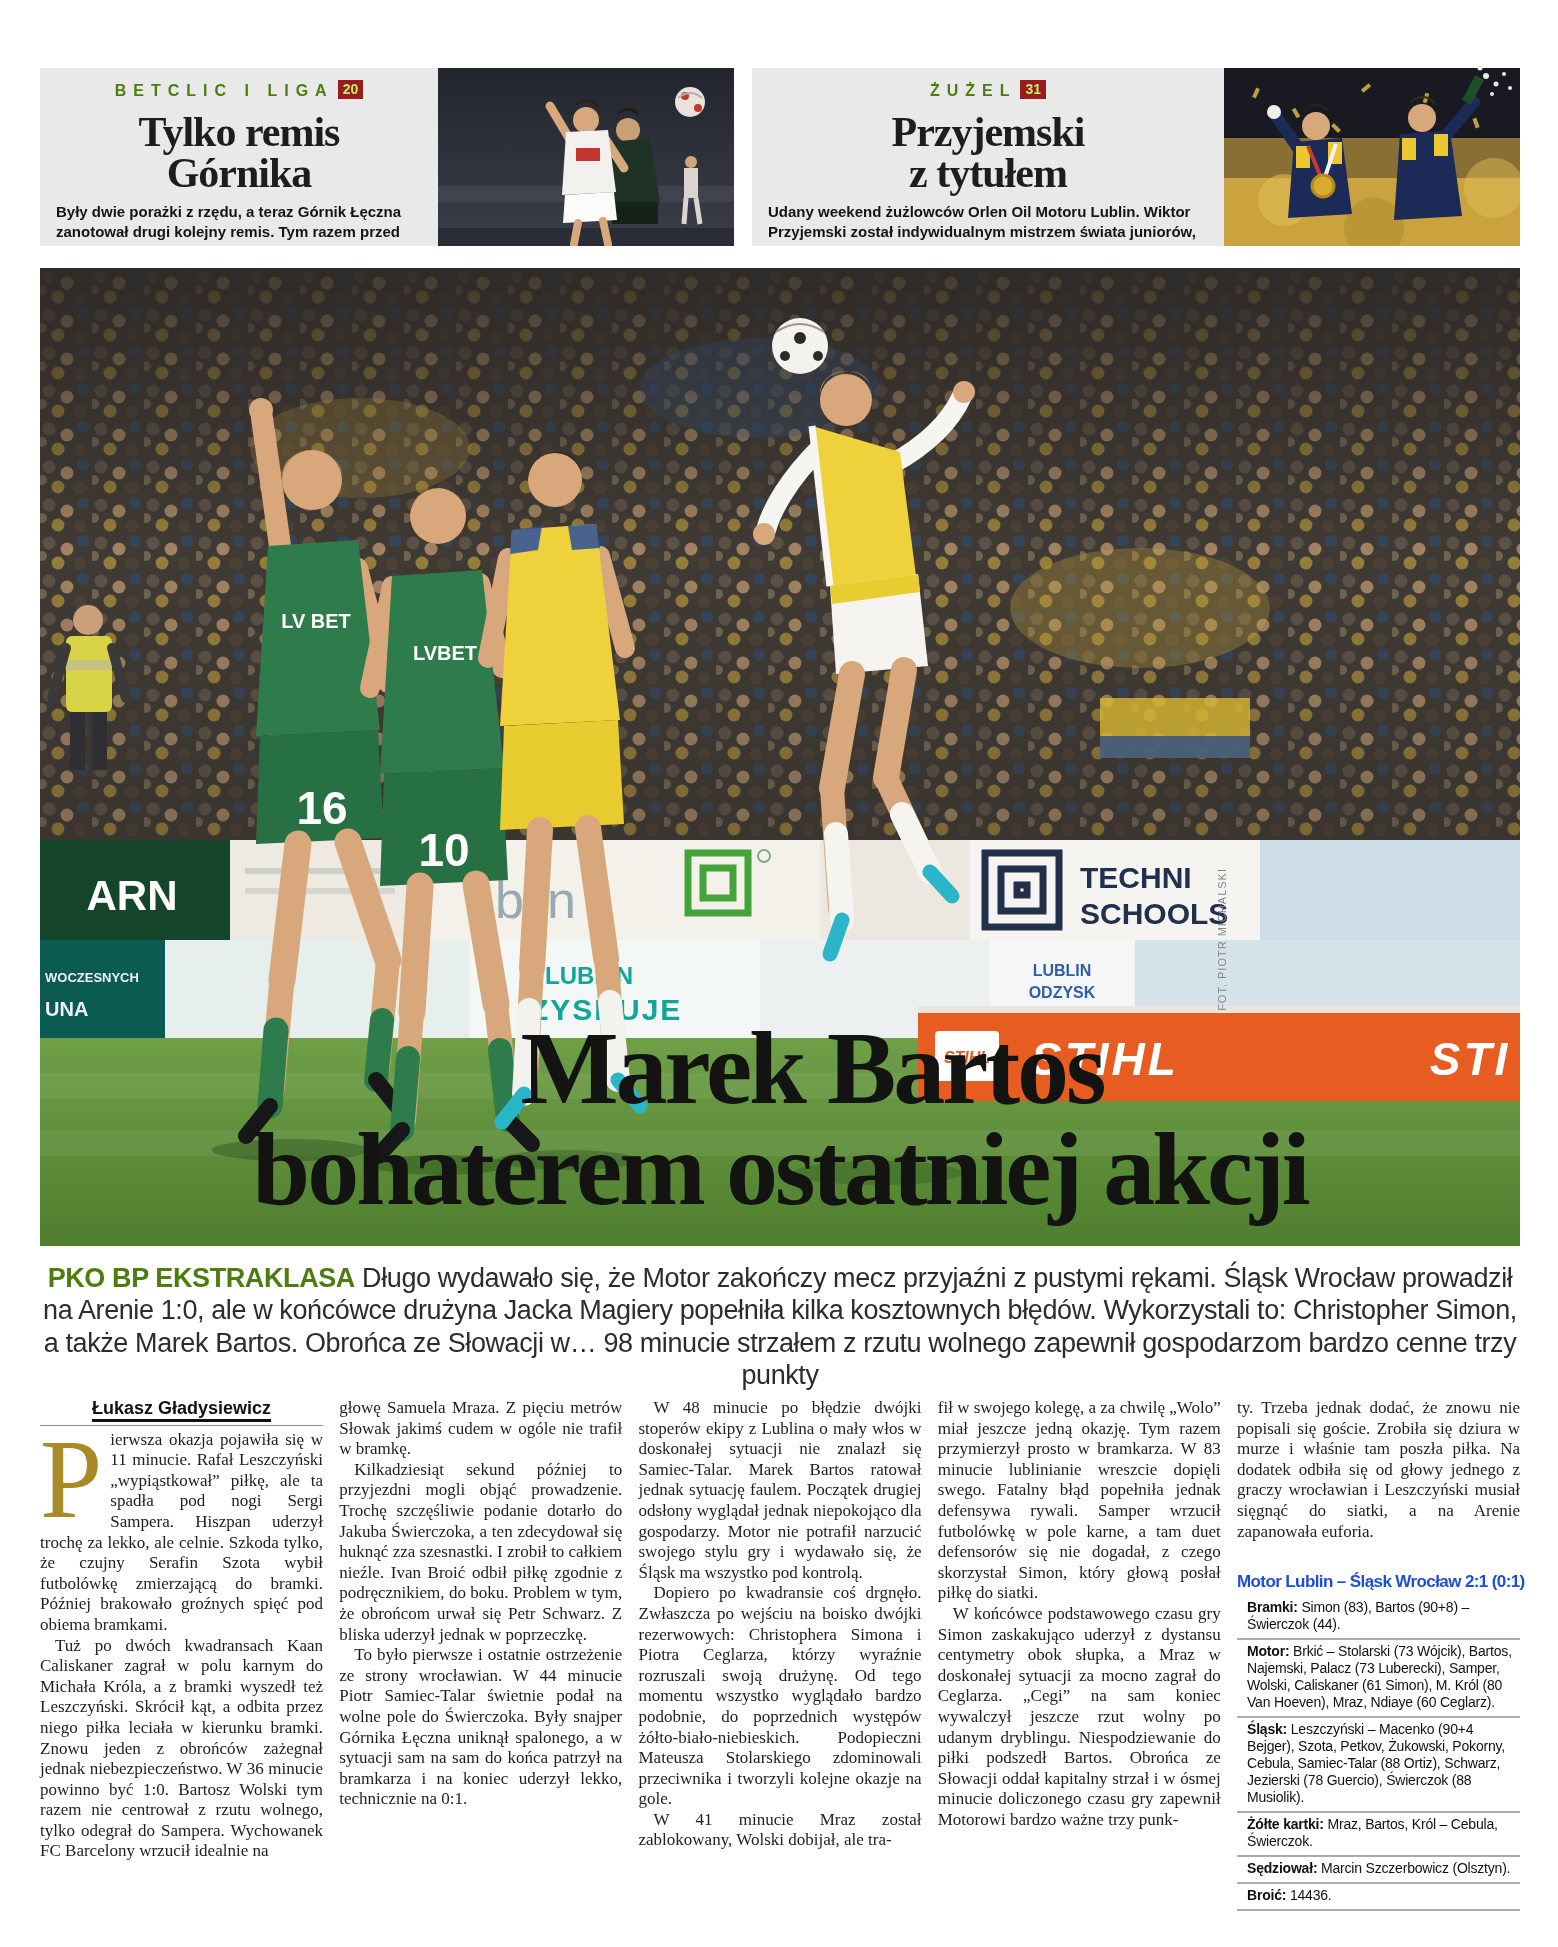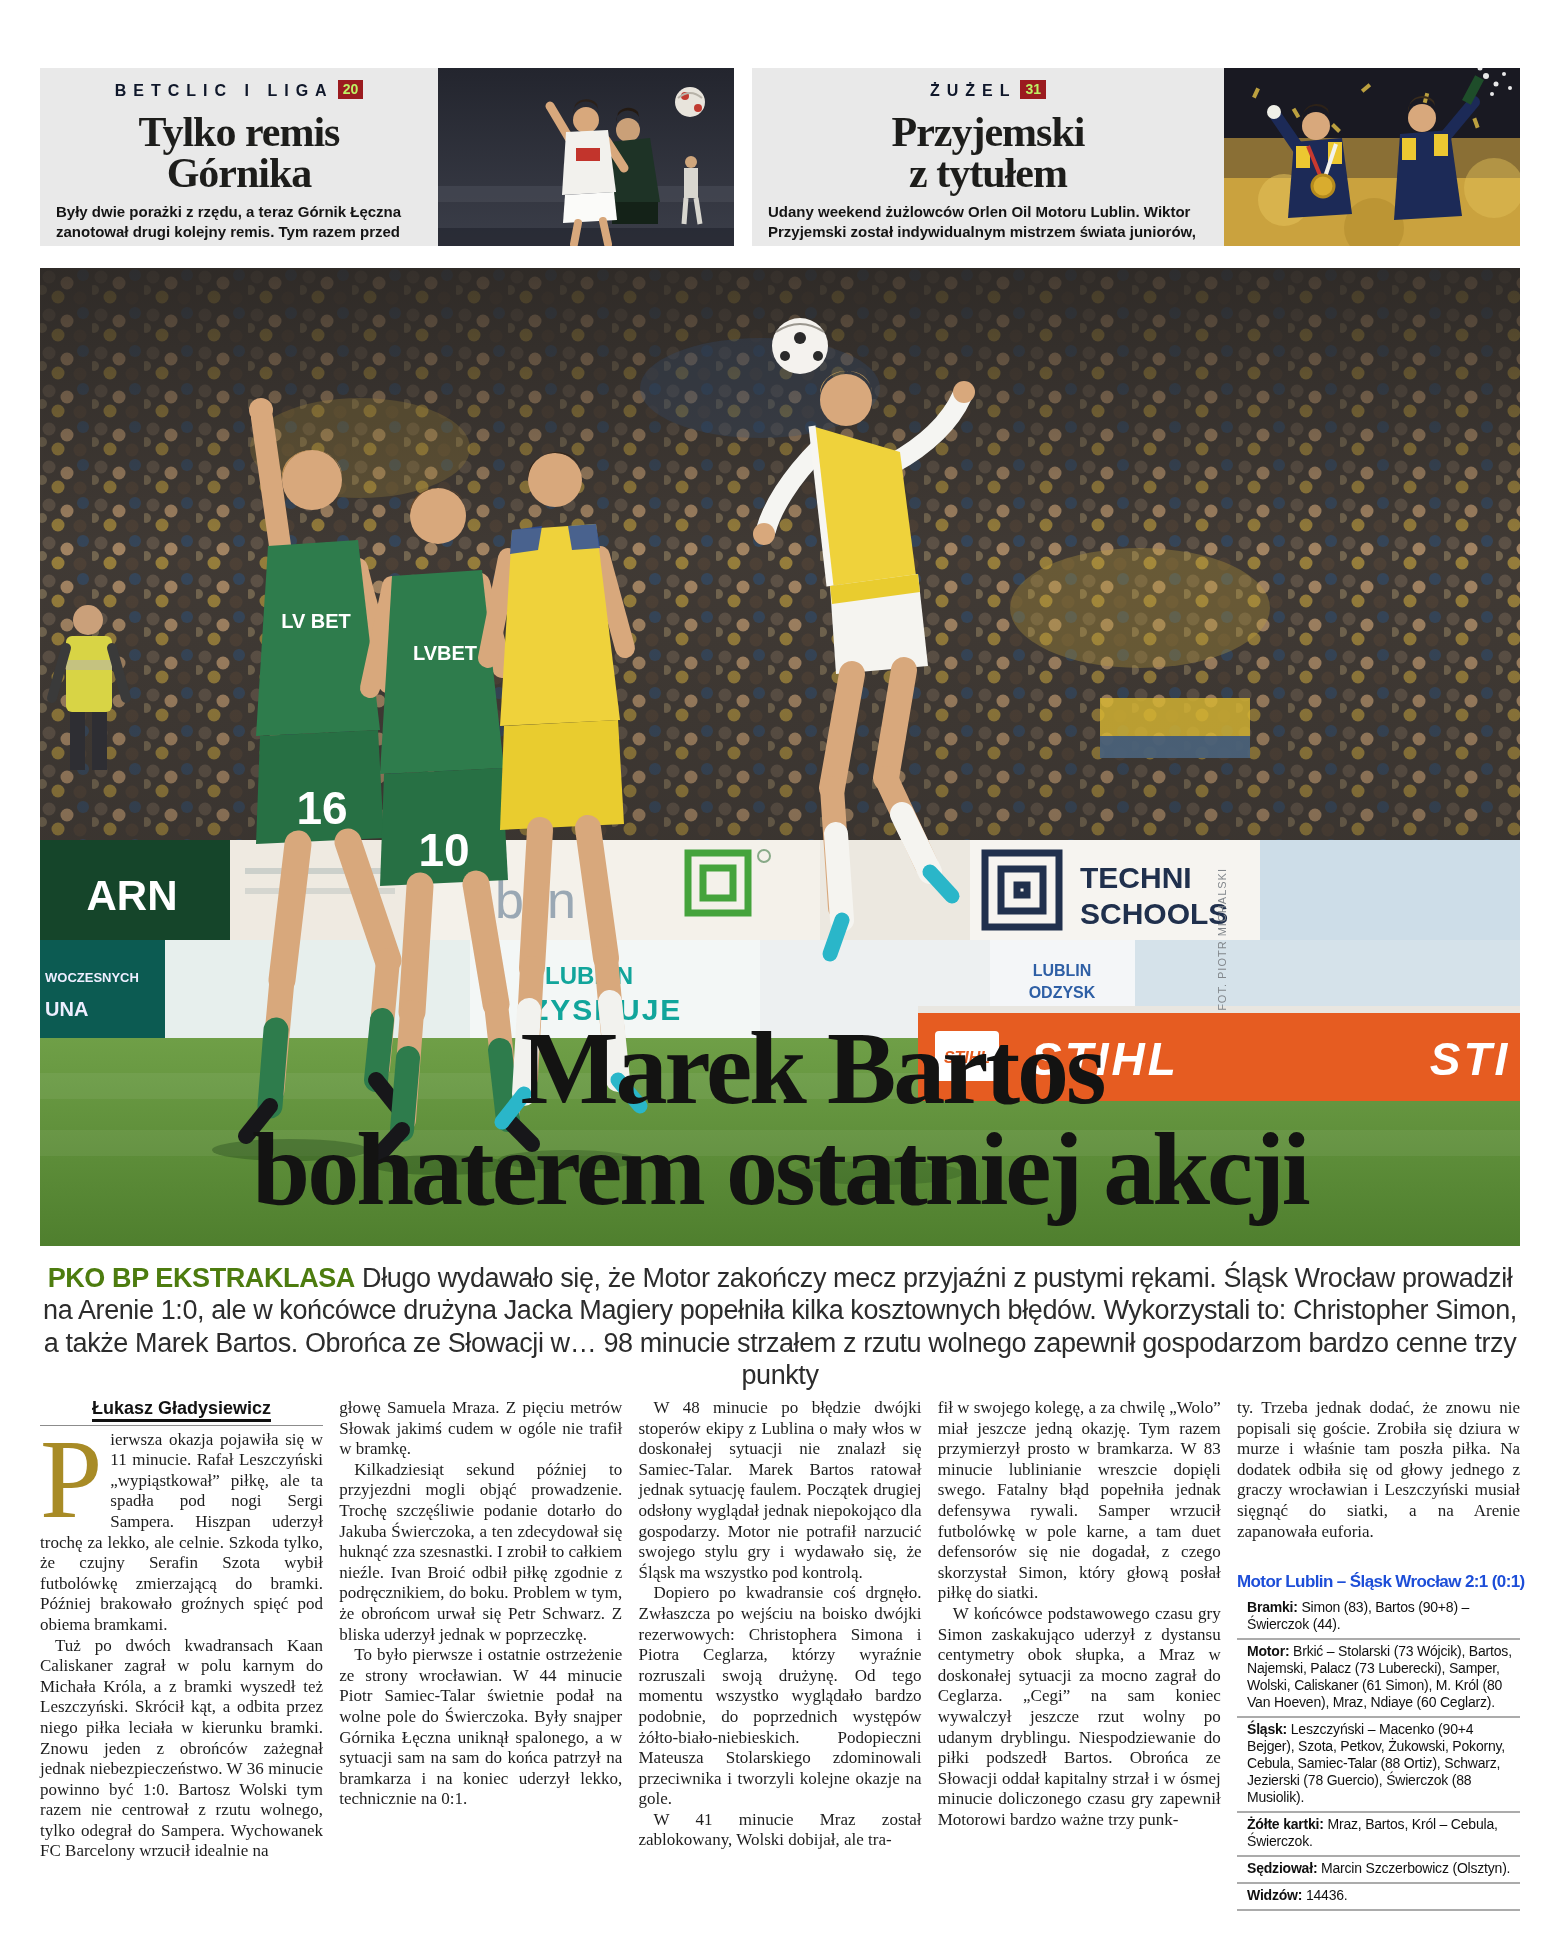--- a/index.html
+++ b/index.html
@@ -9,21 +9,21 @@
   
   .teasers{position:absolute;left:40px;top:68px;width:1480px;height:178px;display:flex;}
   .teaser{background:#e9e9e9;box-sizing:border-box;padding:12px 16px 8px;overflow:hidden;}
   .teaser-left{width:398px;}
   .teaser-right{width:472px;}
   .tgap{width:18px;flex:none;}
   .tphoto{width:296px;height:178px;flex:none;margin:0;}
   .tphoto svg{display:block;width:100%;height:100%;}
   .kicker-row{text-align:center;margin-bottom:4px;white-space:nowrap;}
   .kicker{font-family:"Liberation Sans", sans-serif;font-weight:bold;font-size:16px;
-          letter-spacing:7px;color:#0f172a;}
+          letter-spacing:7px;color:#4d7c0f;}
   .page-badge{display:inline-block;background:#9b1b1f;color:#bef264;
           font-family:"Liberation Sans", sans-serif;font-weight:bold;font-size:14px;
           padding:1px 5px 2px;vertical-align:2px;}
   .teaser h2{margin:12px 0 8px;text-align:center;font-size:42px;line-height:0.98;font-weight:700;
           letter-spacing:-1px;color:#1d1d1b;}
   .teaser-summary{margin:0;font-family:"Liberation Sans", sans-serif;font-weight:bold;
           font-size:15px;line-height:1.32;color:#141414;}
 
   
   .hero{position:absolute;left:40px;top:268px;width:1480px;height:978px;margin:0;overflow:hidden;}
@@ -387,18 +387,18 @@
     <div class="col">
       <p>ty. Trzeba jednak dodać, że znowu nie popisali się goście. Zrobiła się dziura w murze i właśnie tam poszła piłka. Na dodatek odbiła się od głowy jednego z graczy wrocławian i Leszczyński musiał sięgnąć do siatki, a na Arenie zapanowała euforia.</p>
 
       <aside class="matchbox">
         <h3>Motor Lublin – Śląsk Wrocław 2:1 (0:1)</h3>
         <div class="stat-row"><b>Bramki:</b><span> Simon (83), Bartos (90+8) – Świerczok (44).</span></div>
         <div class="stat-row"><b>Motor:</b><span> Brkić – Stolarski (73 Wójcik), Bartos, Najemski, Palacz (73 Luberecki), Samper, Wolski, Caliskaner (61 Simon), M. Król (80 Van Hoeven), Mraz, Ndiaye (60 Ceglarz).</span></div>
         <div class="stat-row"><b>Śląsk:</b><span> Leszczyński – Macenko (90+4 Bejger), Szota, Petkov, Żukowski, Pokorny, Cebula, Samiec-Talar (88 Ortiz), Schwarz, Jezierski (78 Guercio), Świerczok (88 Musiolik).</span></div>
         <div class="stat-row"><b>Żółte kartki:</b><span> Mraz, Bartos, Król – Cebula, Świerczok.</span></div>
         <div class="stat-row"><b>Sędziował:</b><span> Marcin Szczerbowicz (Olsztyn).</span></div>
-        <div class="stat-row"><b>Widzów:</b><span> 14436.</span></div>
+        <div class="stat-row"><b>Broić:</b><span> 14436.</span></div>
       </aside>
     </div>
 
   </div>
 </div>
 
 </body></html>

